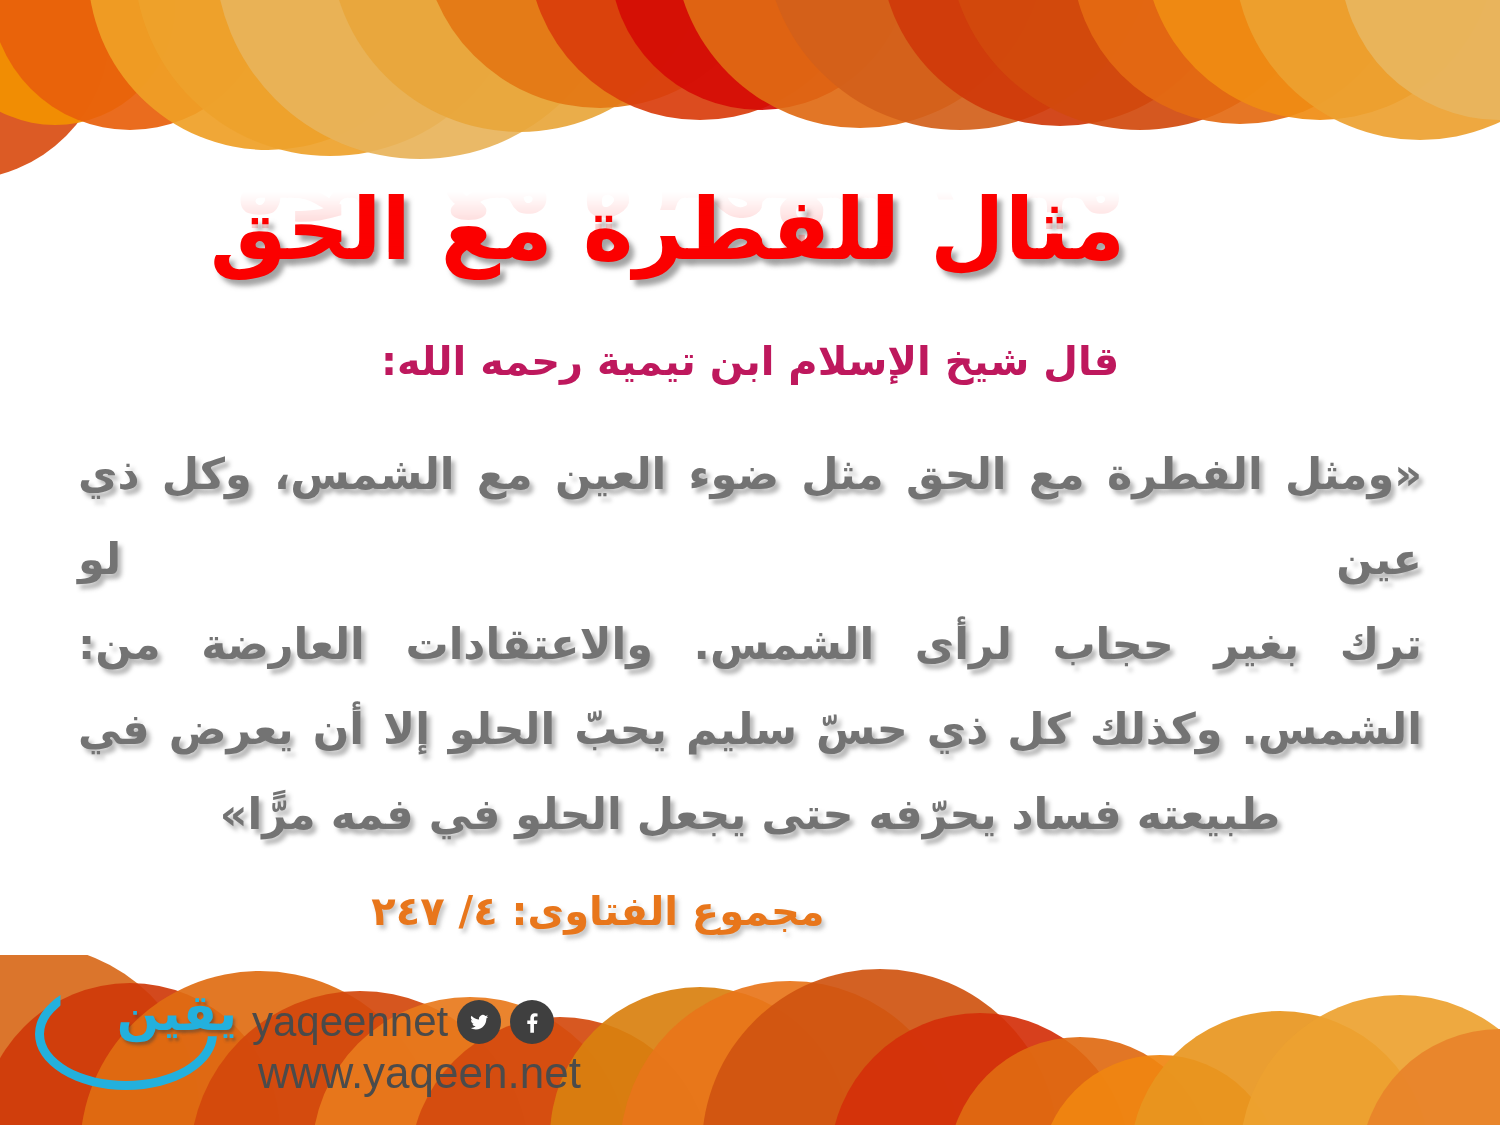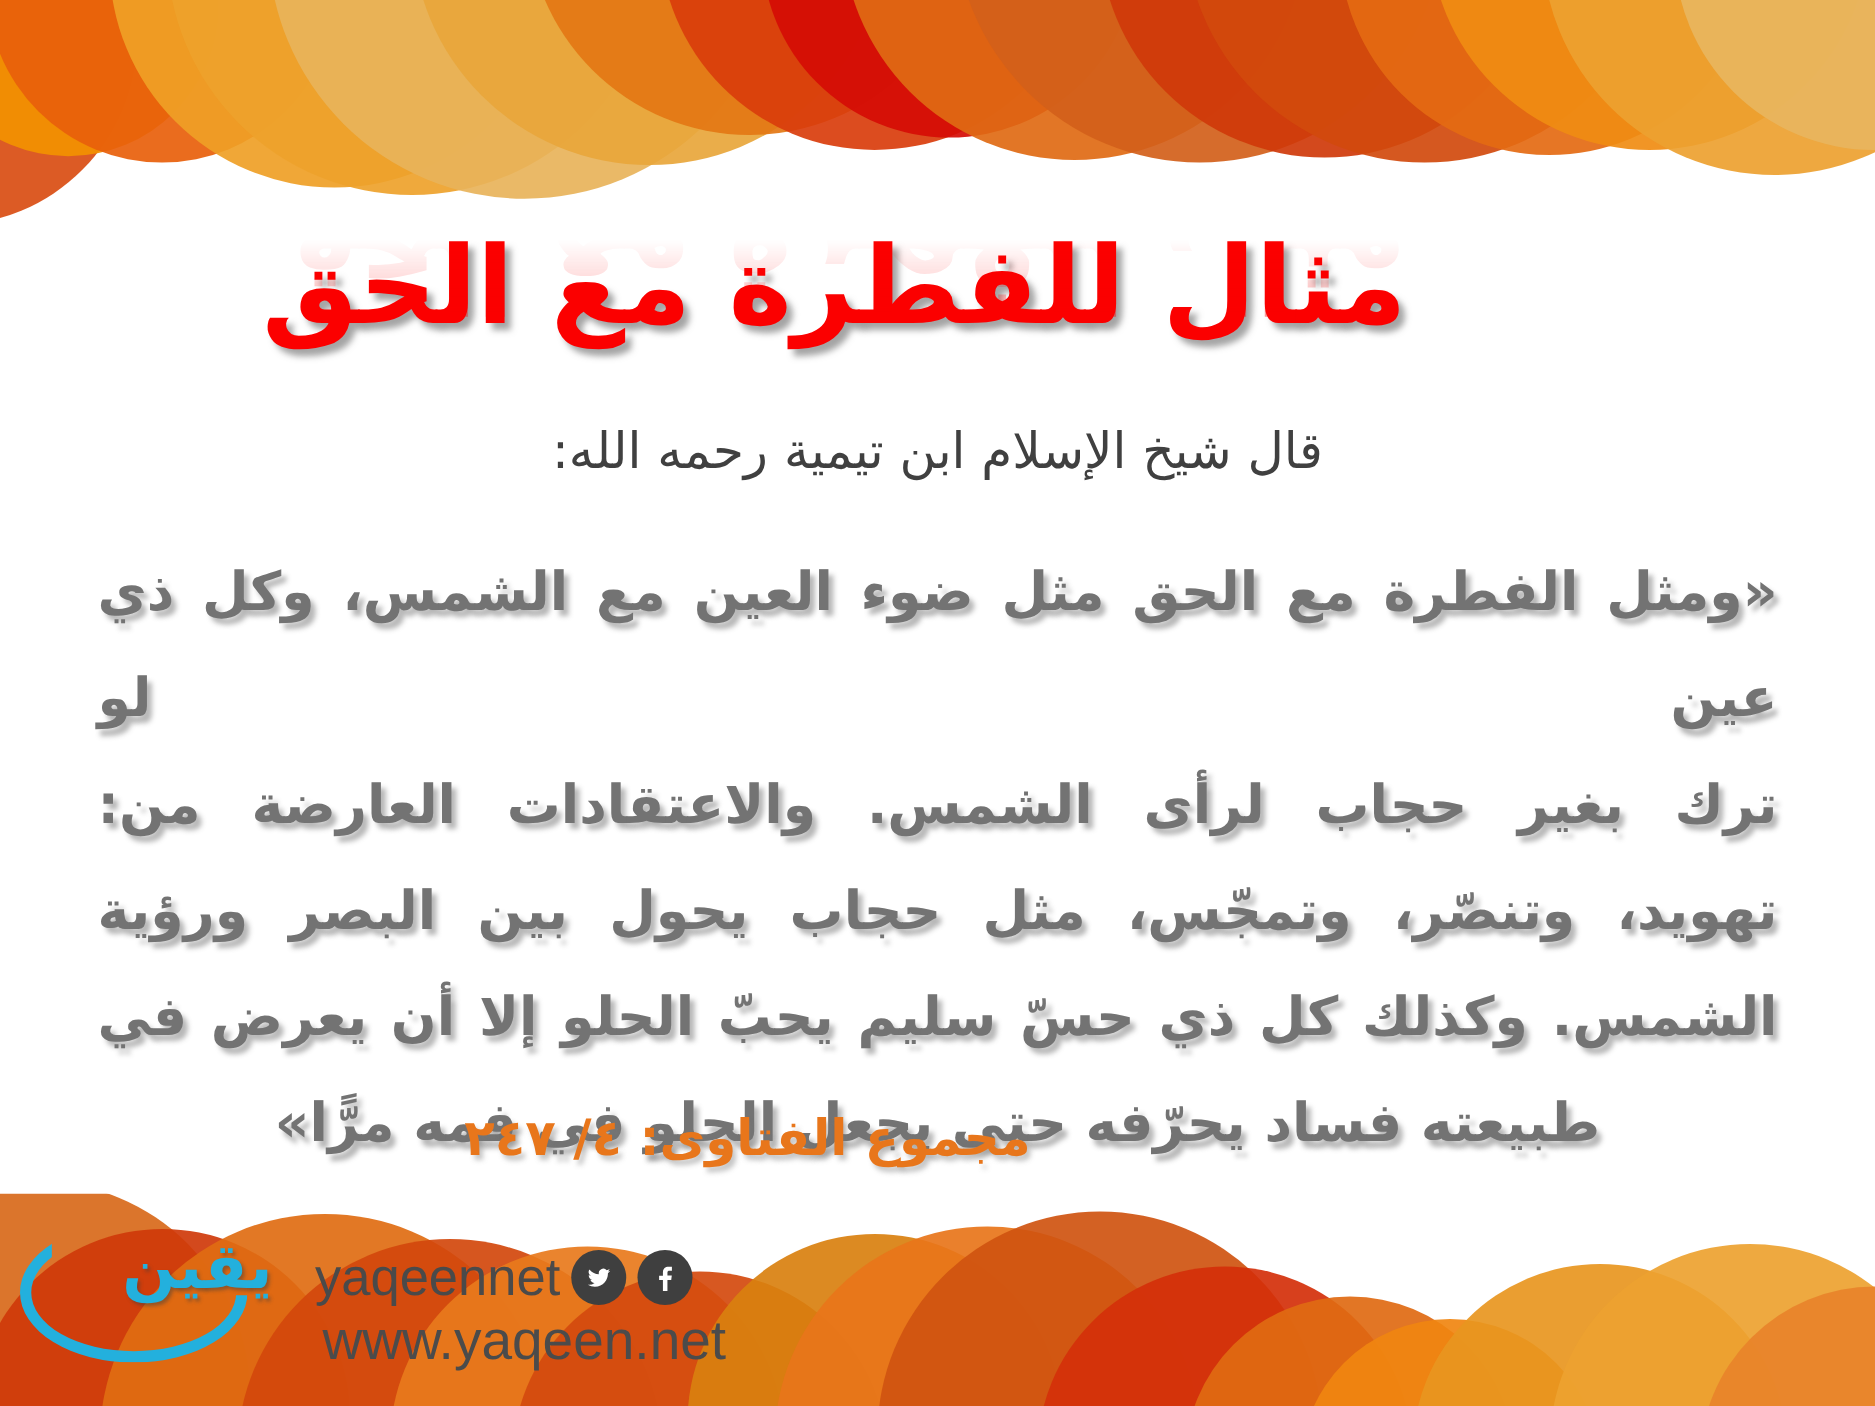--- a/index.html
+++ b/index.html
@@ -70,22 +70,22 @@
 
   
   .attribution {
     position: absolute;
     top: 338px;
     left: 0;
     width: 1500px;
     text-align: center;
     font-family: "DejaVu Sans", sans-serif;
     font-size: 40px;
-    font-weight: normal;
-    color: #404040;
+    font-weight: bold;
+    color: #be185d;
     direction: rtl;
     white-space: nowrap;
   }
 
   
   .quote {
     position: absolute;
     top: 432px;
     right: 78px;
     width: 1344px;
@@ -117,21 +117,21 @@
     font-size: 40px;
     font-weight: bold;
     color: #e8761b;
     text-shadow: 3px 4px 4px rgba(120,120,120,0.42);
     white-space: nowrap;
   }
 
   
   .logo-wrap {
     position: absolute;
-    left: 14px;
+    left: 33px;
     top: 982px;
     width: 210px;
     height: 112px;
     z-index: 6;
   }
   .logo-text {
     position: absolute;
     right: 6px;
     top: 6px;
     font-family: "DejaVu Sans", sans-serif;
@@ -222,21 +222,20 @@
   <div class="title-wrap">
     <div class="title">مثال للفطرة مع الحق</div>
     <div class="title-reflection">مثال للفطرة مع الحق</div>
   </div>
 
   <div class="attribution">قال شيخ الإسلام ابن تيمية رحمه الله:</div>
 
   <div class="quote" id="quote-body">
       <div>«ومثل الفطرة مع الحق مثل ضوء العين مع الشمس، وكل ذي عين لو</div>
       <div>ترك بغير حجاب لرأى الشمس. والاعتقادات العارضة من:</div>
-      <div>تهويد، وتنصّر، وتمجّس، مثل حجاب يحول بين البصر ورؤية</div>
       <div>الشمس. وكذلك كل ذي حسّ سليم يحبّ الحلو إلا أن يعرض في</div>
       <div class="last-line">طبيعته فساد يحرّفه حتى يجعل الحلو في فمه مرًّا»</div>
     </div>
 
   <div class="source">مجموع الفتاوى: ٤/ ٢٤٧</div>
 
   <div class="band band-bottom" id="band-bottom">
       <span class="arc" style="left: -140px; top: -10px; width: 340px; height: 340px; background: rgb(216, 105, 26); opacity: 0.92;"></span>
       <span class="arc" style="left: -20px; top: 28px; width: 300px; height: 300px; background: rgb(207, 58, 10); opacity: 0.92;"></span>
       <span class="arc" style="left: 80px; top: 16px; width: 360px; height: 360px; background: rgb(224, 108, 18); opacity: 0.92;"></span>

